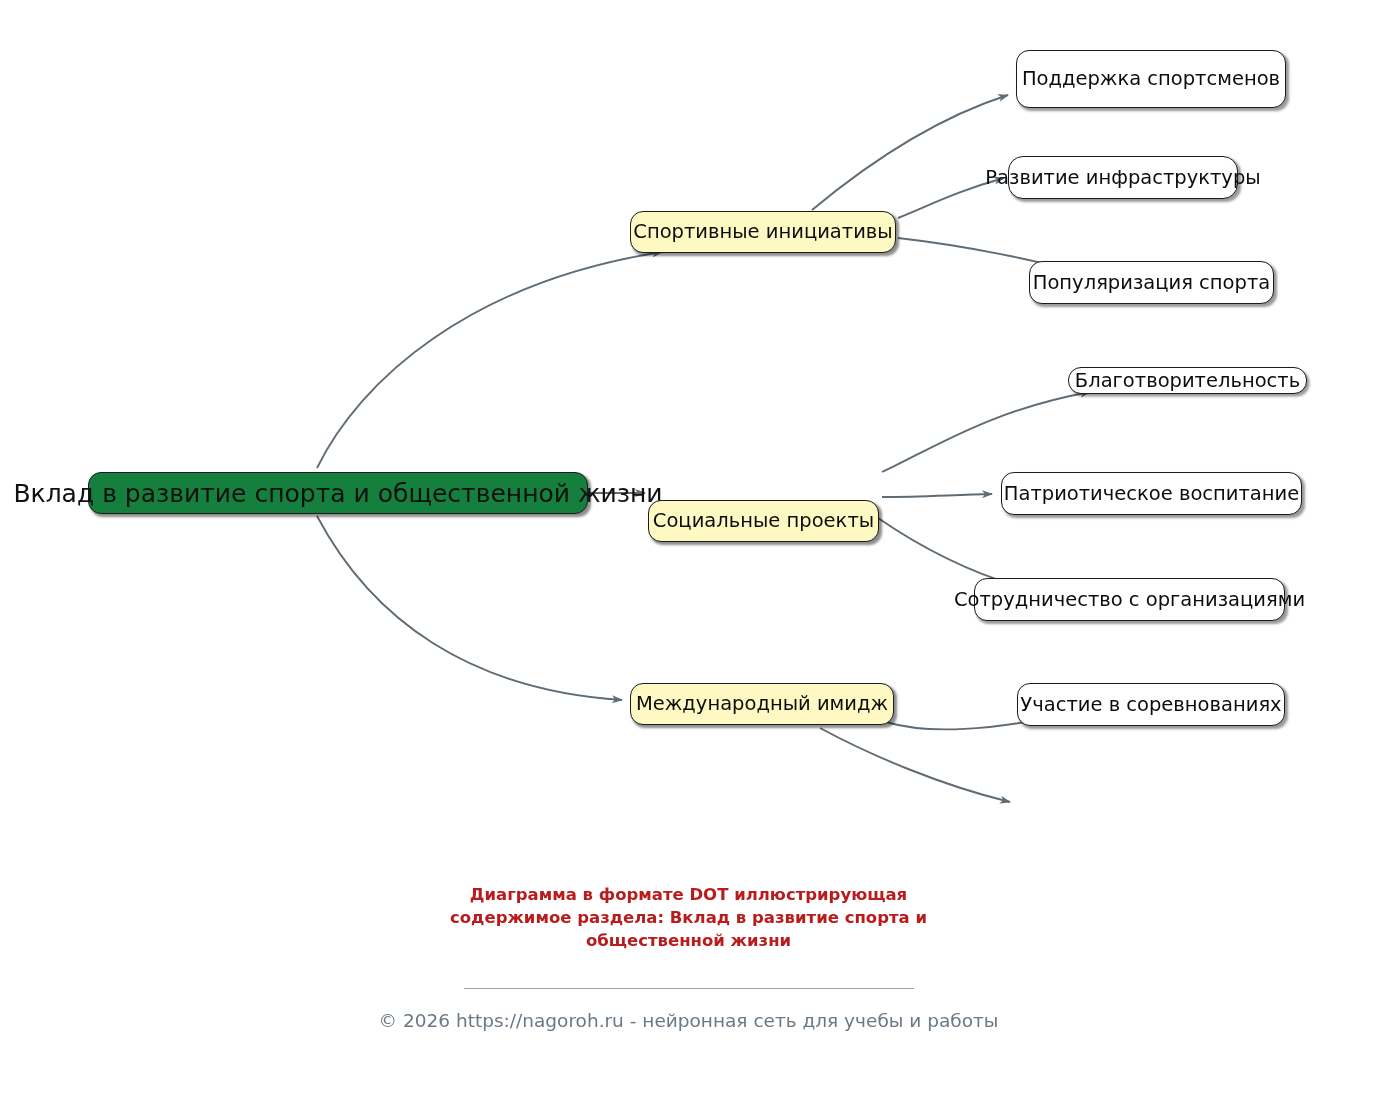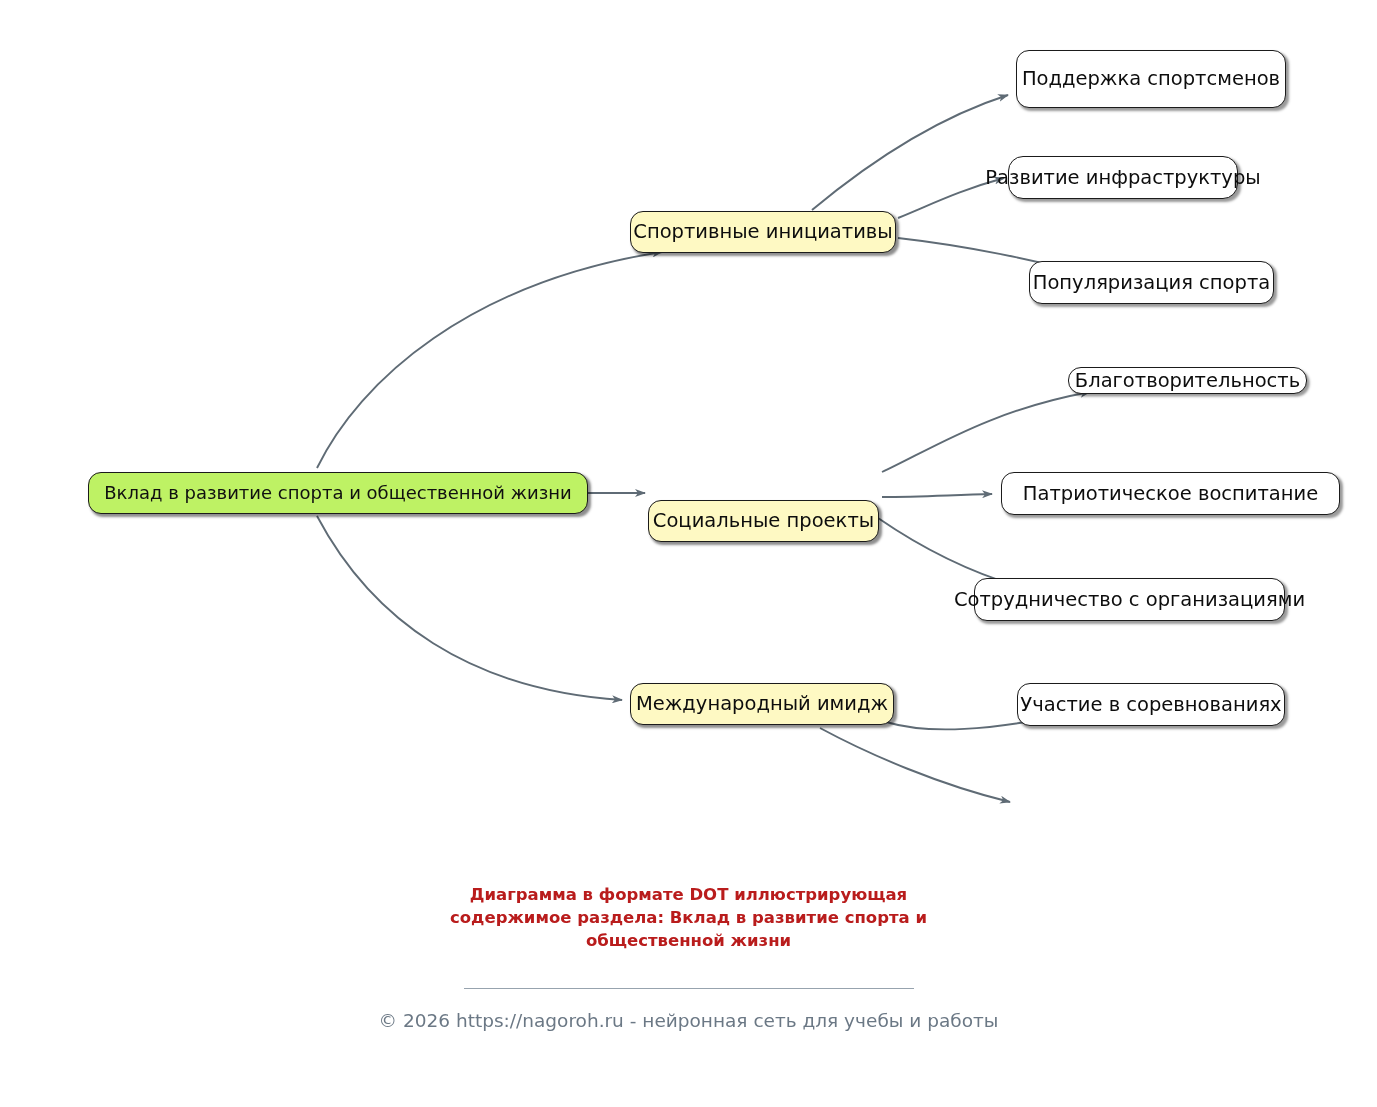--- a/index.html
+++ b/index.html
@@ -37,25 +37,25 @@
     position: absolute;
     box-sizing: border-box;
     display: flex;
     align-items: center;
     justify-content: center;
     white-space: nowrap;
     line-height: 1;
   }
 
   .node-root {
-    background: #bef264;
+    background: #15803d;
     border: 1.6px solid #1b1b1b;
     border-radius: 13px;
     color: #101010;
-    font-size: 18px;
+    font-size: 25px;
     box-shadow: 2.5px 2.5px 2.5px rgba(0,0,0,0.45);
     margin-left: 40px;
   }
 
   .node-branch {
     background: #fef9c3;
     border: 1.6px solid #1b1b1b;
     border-radius: 13px;
     color: #0d0d0d;
     font-size: 19.5px;
@@ -158,21 +158,21 @@
   </div>
 
   <div class="node node-leaf" style="left:1029px; top:261px; width:245px; height:43px;">
     <span>Популяризация спорта</span>
   </div>
 
   <div class="node node-leaf" style="left:1068px; top:367px; width:239px; height:27px;">
     <span>Благотворительность</span>
   </div>
 
-  <div class="node node-leaf" style="left:1001px; top:472px; width:339px; height:43px;">
+  <div class="node node-leaf" style="left:1001px; top:472px; width:301px; height:43px;">
     <span>Патриотическое воспитание</span>
   </div>
 
   <div class="node node-leaf" style="left:974px; top:578px; width:311px; height:43px;">
     <span>Сотрудничество с организациями</span>
   </div>
 
   <div class="node node-leaf" style="left:1017px; top:683px; width:268px; height:43px;">
     <span>Участие в соревнованиях</span>
   </div>

